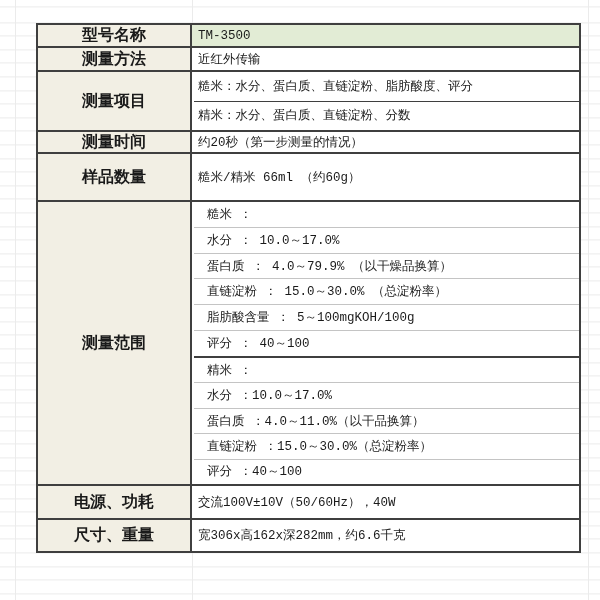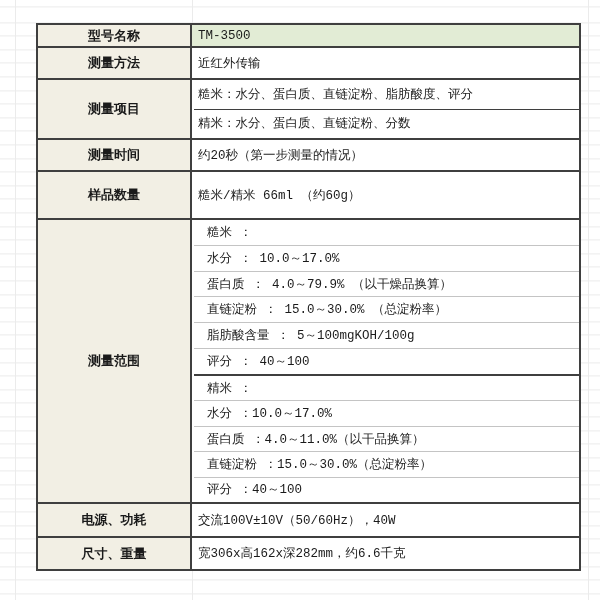--- a/index.html
+++ b/index.html
@@ -28,21 +28,21 @@
   }
   .spec-table *{box-sizing:border-box;}
   .row{display:flex;width:100%;}
   .row + .row{border-top:2px solid var(--border-dark,#3f3f3f);}
   .cell{display:flex;align-items:center;}
   .label{
     width:154px;flex:0 0 154px;
     justify-content:center;
     background:var(--header-bg,#f2efe4);
     border-right:2px solid var(--border-dark,#3f3f3f);
-    font-weight:bold;font-size:13px;font-family:Liberation Mono, monospace;
+    font-weight:bold;font-size:16px;font-family:Liberation Mono, monospace;
   }
   .value{
     flex:1 1 auto;
     font-family:"Liberation Mono","DejaVu Sans Mono",monospace;
     font-size:12.5px;
     padding-left:6px;
     background:#ffffff;
   }
   .value.green{background:var(--model-row-bg,#e2ecd5);}
   .value.multi{flex-direction:column;align-items:stretch;padding-left:2px;}
@@ -65,34 +65,34 @@
   <div class="vline" style="left:588px"></div>
 </div>
 
 <div class="spec-table">
 
   <div class="row" style="height:21px">
     <div class="cell label">型号名称</div>
     <div class="cell value green">TM-3500</div>
   </div>
 
-  <div class="row" style="height:32px">
+  <div class="row" style="height:24px">
     <div class="cell label">测量方法</div>
     <div class="cell value">近红外传输</div>
   </div>
 
   <div class="row" style="height:60px">
     <div class="cell label">测量项目</div>
     <div class="cell value multi">
       <div class="subline">糙米：水分、蛋白质、直链淀粉、脂肪酸度、评分</div>
       <div class="subline dark-top">精米：水分、蛋白质、直链淀粉、分数</div>
     </div>
   </div>
 
-  <div class="row" style="height:32px">
+  <div class="row" style="height:22px">
     <div class="cell label">测量时间</div>
     <div class="cell value">约20秒（第一步测量的情况）</div>
   </div>
 
   <div class="row" style="height:48px">
     <div class="cell label">样品数量</div>
     <div class="cell value">糙米/精米 66ml （约60g）</div>
   </div>
 
   <div class="row" style="height:284px">

